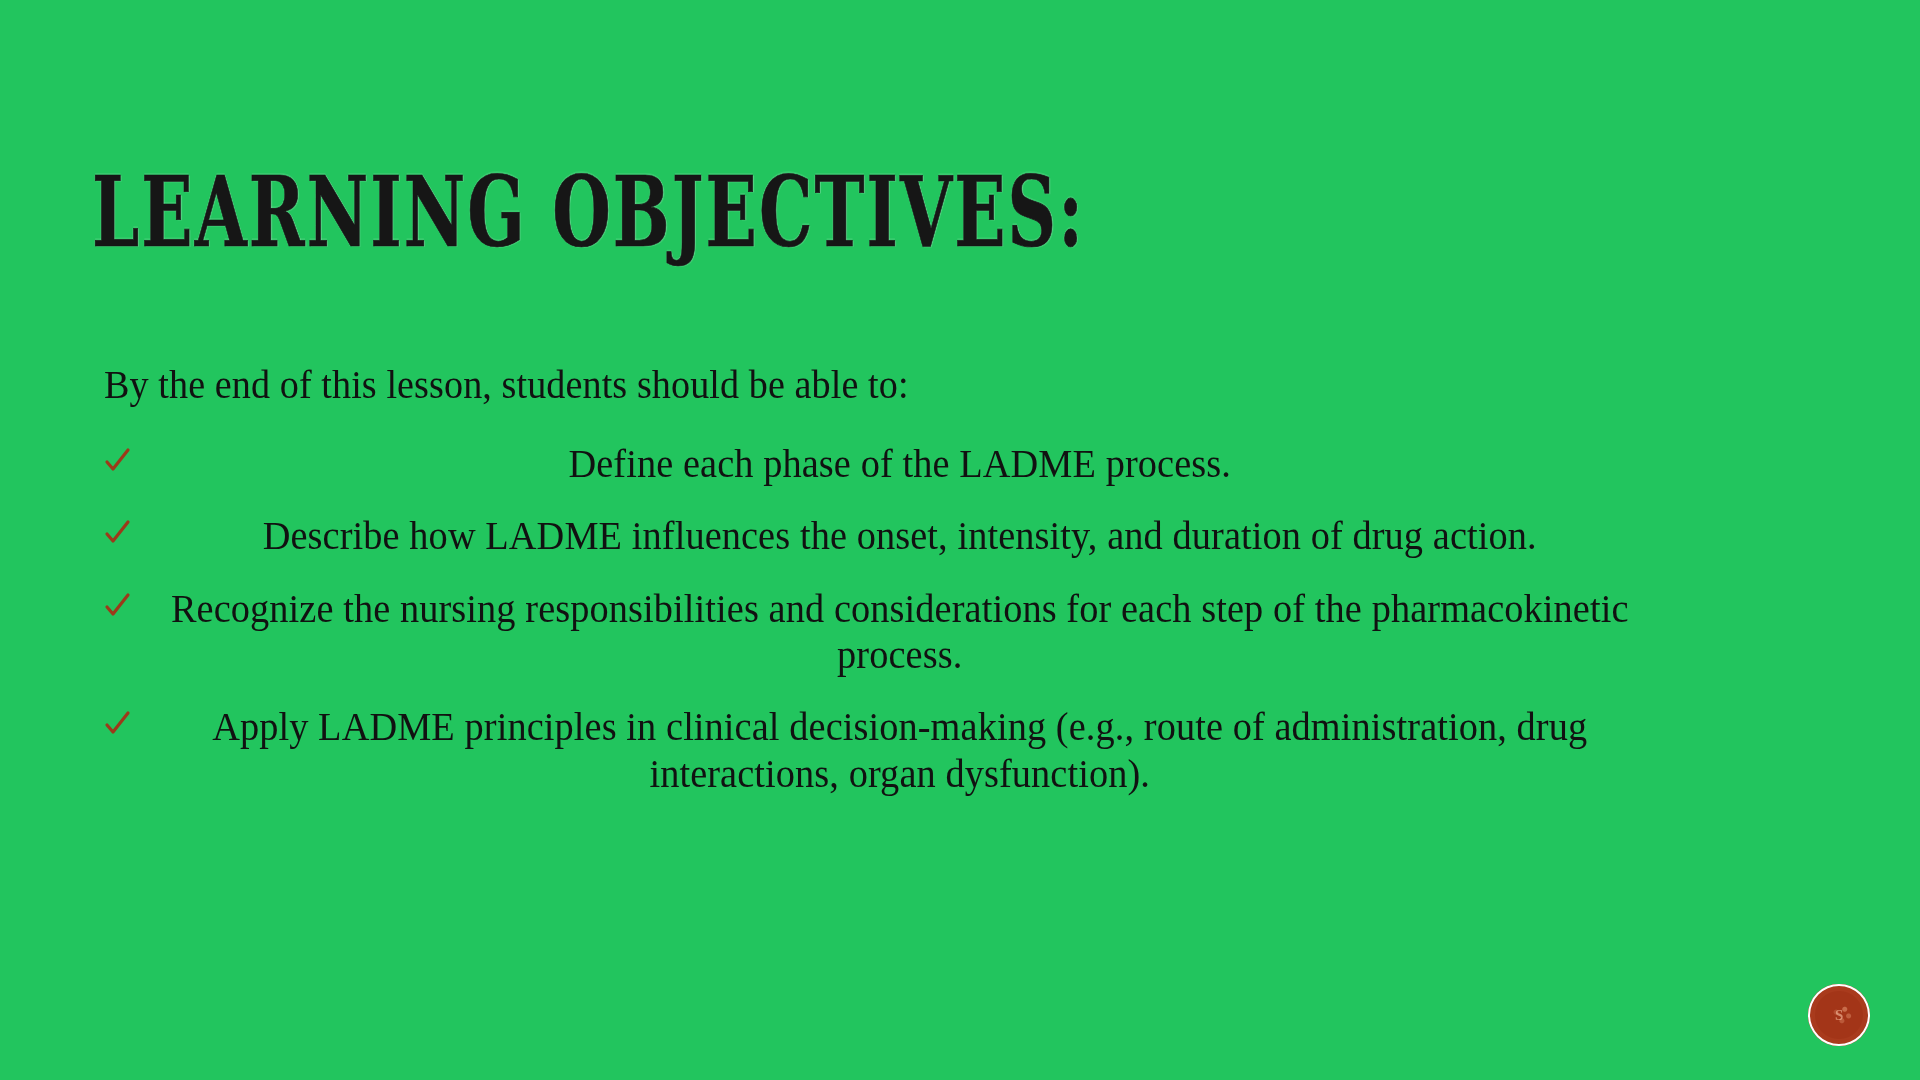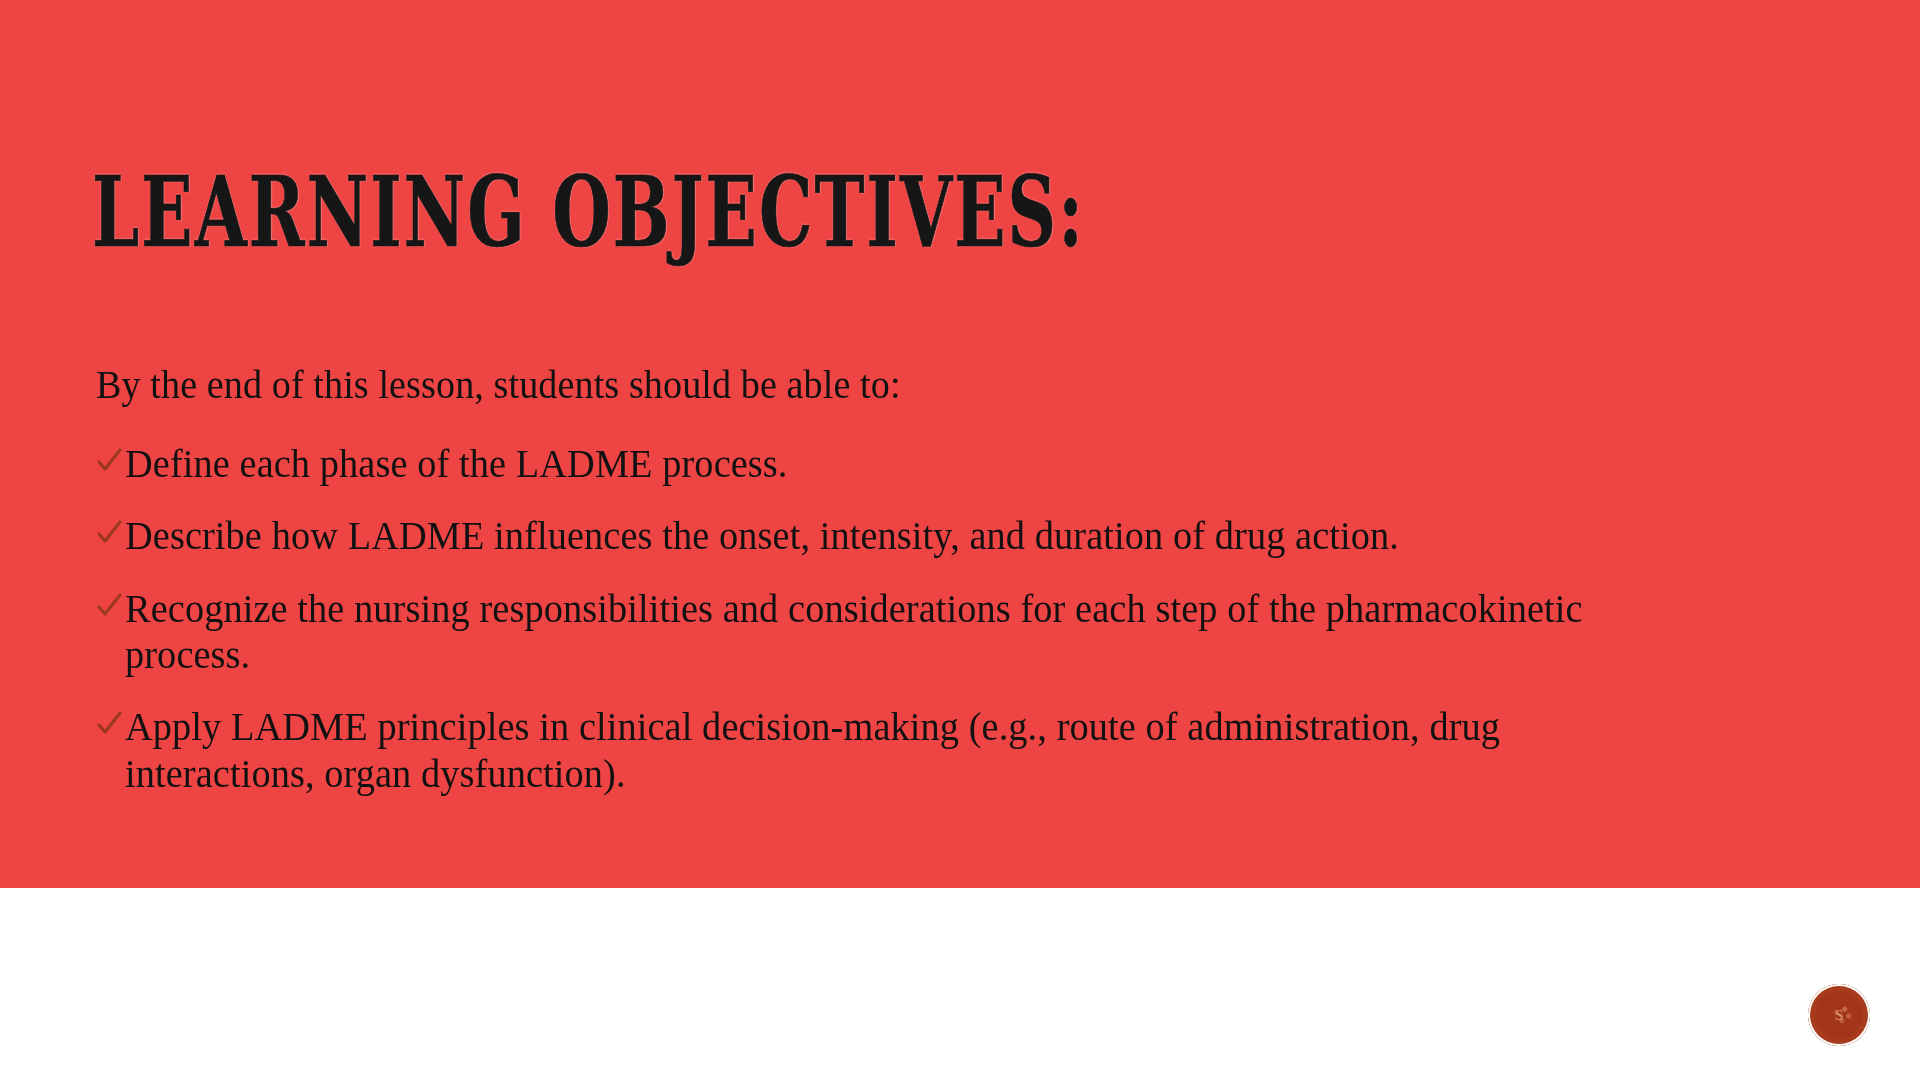--- a/index.html
+++ b/index.html
@@ -13,22 +13,22 @@
     height: 1080px;
     background: #ffffff;
     font-family: "Liberation Serif", "DejaVu Serif", serif;
     overflow: hidden;
     position: relative;
   }
 
   .slide {
     position: relative;
     width: 1920px;
-    height: 888px;
-    background: #ef4444;
+    height: 1080px;
+    background: #22c55e;
   }
 
   
   .title-block {
     position: absolute;
     left: 92px;
     top: 108px;
     width: 1700px;
   }
 
@@ -48,21 +48,21 @@
     text-shadow:
        0.8px 0 0 rgba(255,255,255,0.22),
       -0.8px 0.6px 0 rgba(255,255,255,0.18),
        1.6px 1.2px 0 rgba(255,255,255,0.12),
        0 -1px 0 rgba(255,255,255,0.10);
   }
 
   
   .body-block {
     position: absolute;
-    left: 96px;
+    left: 104px;
     top: 318px;
     width: 1740px;
     color: #111111;
   }
 
   .intro-line {
     font-family: "Liberation Serif", "DejaVu Serif", serif;
     font-size: 41px;
     line-height: 1.22;
     letter-spacing: 0.1px;
@@ -81,20 +81,21 @@
 
   .bullet-item {
     display: flex;
     align-items: flex-start;
     margin-bottom: 26px;
     font-family: "Liberation Serif", "DejaVu Serif", serif;
     font-size: 41px;
     line-height: 1.13;
     letter-spacing: 0.1px;
     color: #111111;
+    text-align: center;
   }
 
   .bullet-item:last-child {
     margin-bottom: 8px;
   }
 
   .check-icon {
     flex: 0 0 auto;
     width: 27px;
     height: 40px;

